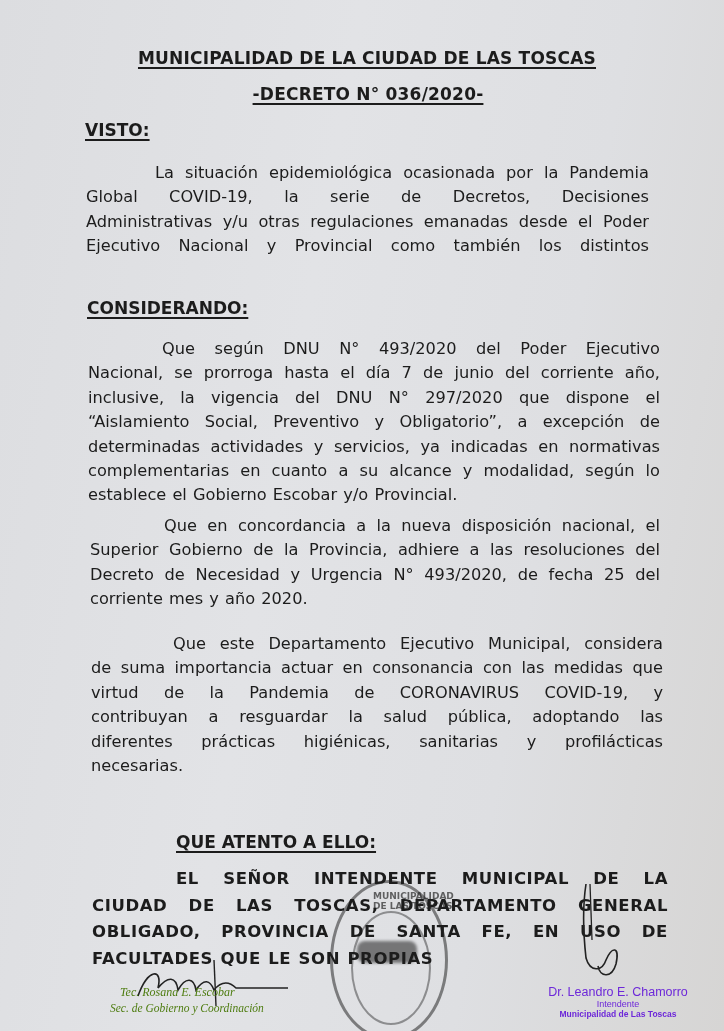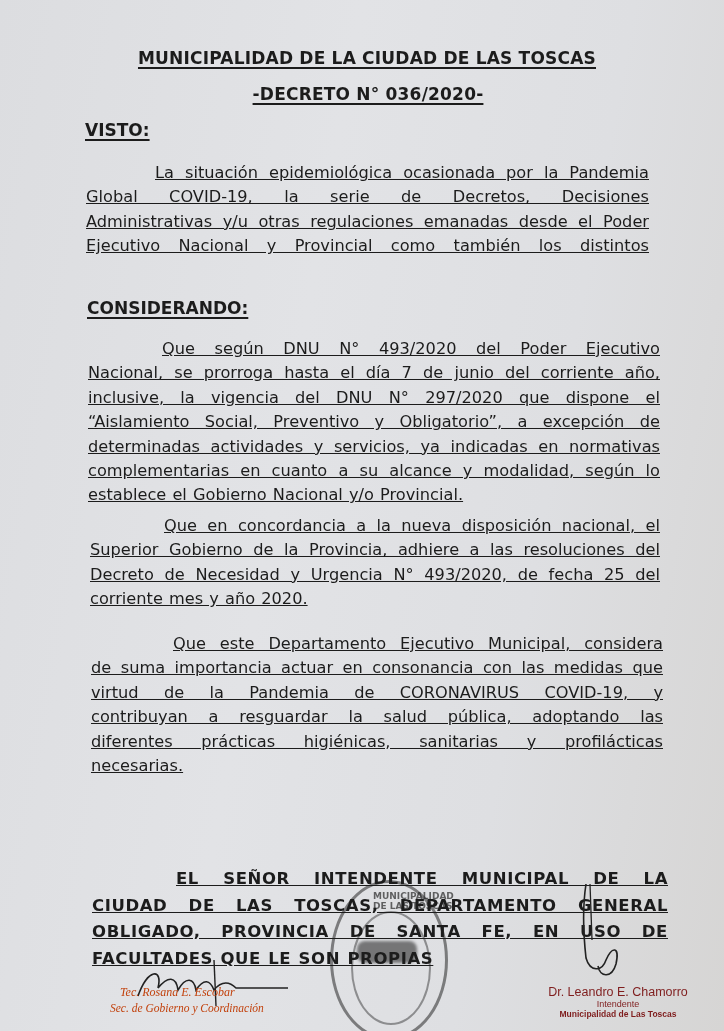--- a/index.html
+++ b/index.html
@@ -19,48 +19,48 @@
   .t1 { top: 48px; left: -3px; }
   .t2 { top: 84px; left: -2px; }
   .heading {
     position: absolute; font-weight: bold; font-size: 17px;
     text-decoration: underline; text-decoration-thickness: 2px; text-underline-offset: 3px;
   }
   .para {
     position: absolute; font-size: 16.2px; line-height: 24.4px;
     text-align: justify; text-align-last: left; word-spacing: 1px;
   }
-  .para .ln { display: block; text-align: justify; text-align-last: justify; white-space: nowrap; text-decoration: underline; }
+  .para .ln { display: block; text-align: justify; text-align-last: justify; white-space: nowrap; }
   .para .ln.last { text-align-last: left; }
   .bold-para { font-weight: bold; font-size: 16.5px; letter-spacing: 0.6px; line-height: 26.5px; }
   .stamp {
     position: absolute; left: 322px; top: 880px; width: 118px; height: 160px;
     border: 3px solid rgba(40,40,40,0.55); border-radius: 50%;
     box-sizing: border-box;
   }
   .stamp .inner {
     position: absolute; left: 18px; top: 28px; width: 76px; height: 110px;
     border: 2px solid rgba(40,40,40,0.45); border-radius: 50%;
   }
   .stamp .blot {
     position: absolute; left: 24px; top: 58px; width: 60px; height: 22px;
     background: rgba(30,30,30,0.55); border-radius: 8px; filter: blur(1.5px);
   }
   .stamp .stxt {
     position: absolute; font-size: 9px; color: rgba(40,40,40,0.7); font-weight: bold;
   }
   .sig-left {
     position: absolute; left: 102px; top: 985px; width: 200px;
-    font-family: "Liberation Serif", serif; font-style: italic; font-size: 12px; color: #c2410c;
+    font-family: "Liberation Serif", serif; font-style: italic; font-size: 12px; color: #4d7c0f;
   }
   .sig-left .nm { display: block; margin-left: 10px; }
   .sig-left .rl { display: block; font-size: 11.5px; margin-top: 2px; }
   .sig-right {
     position: absolute; left: 520px; top: 985px; width: 180px; text-align: center;
-    font-family: "Liberation Sans", sans-serif; color: #7f1d1d;
+    font-family: "Liberation Sans", sans-serif; color: #6d28d9;
   }
   .sig-right .nm { display: block; font-size: 12.5px; }
   .sig-right .rl { display: block; font-size: 9px; line-height: 10px; text-align: center; }
   .sig-right .org { display: block; font-size: 8.5px; line-height: 10px; font-weight: bold; }
   svg.scribble { position: absolute; }
 </style>
 </head>
 <body>
 
 <div class="page">
@@ -78,39 +78,40 @@
 
   <div class="heading" style="left:79px; top:298px;">CONSIDERANDO:</div>
 
   <div class="para" style="left:80px; top:337px; width:572px;">
     <span class="ln" style="padding-left:74px;">Que según DNU N° 493/2020 del Poder Ejecutivo</span>
     <span class="ln">Nacional, se prorroga hasta el día 7 de junio del corriente año,</span>
     <span class="ln">inclusive, la vigencia del DNU N° 297/2020 que dispone el</span>
     <span class="ln">“Aislamiento Social, Preventivo y Obligatorio”, a excepción de</span>
     <span class="ln">determinadas actividades y servicios, ya indicadas en normativas</span>
     <span class="ln">complementarias en cuanto a su alcance y modalidad, según lo</span>
-    <span class="ln last">establece el Gobierno Nacional y/o Provincial.</span>
+    <span class="ln last">establece el Gobierno Escobar y/o Provincial.</span>
   </div>
 
   <div class="para" style="left:82px; top:514px; width:570px;">
     <span class="ln" style="padding-left:74px;">Que en concordancia a la nueva disposición nacional, el</span>
     <span class="ln">Superior Gobierno de la Provincia, adhiere a las resoluciones del</span>
     <span class="ln">Decreto de Necesidad y Urgencia N° 493/2020, de fecha 25 del</span>
     <span class="ln last">corriente mes y año 2020.</span>
   </div>
 
   <div class="para" style="left:83px; top:632px; width:572px;">
     <span class="ln" style="padding-left:82px;">Que este Departamento Ejecutivo Municipal, considera</span>
     <span class="ln">de suma importancia actuar en consonancia con las medidas que</span>
     <span class="ln">virtud de la Pandemia de CORONAVIRUS COVID-19, y</span>
     <span class="ln">contribuyan a resguardar la salud pública, adoptando las</span>
     <span class="ln">diferentes prácticas higiénicas, sanitarias y profilácticas</span>
     <span class="ln last">necesarias.</span>
   </div>
 
+  <div class="heading" style="left:168px; top:832px;">QUE ATENTO A ELLO:</div>
 
   <div class="stamp">
     <div class="inner"></div>
     <div class="blot"></div>
     <span class="stxt" style="left:40px; top:8px;">MUNICIPALIDAD DE LAS TOSCAS</span>
   </div>
 
   <div class="para bold-para" style="left:84px; top:866px; width:576px;">
     <span class="ln" style="padding-left:84px;">EL SEÑOR INTENDENTE MUNICIPAL DE LA</span>
     <span class="ln">CIUDAD DE LAS TOSCAS, DEPARTAMENTO GENERAL</span>

